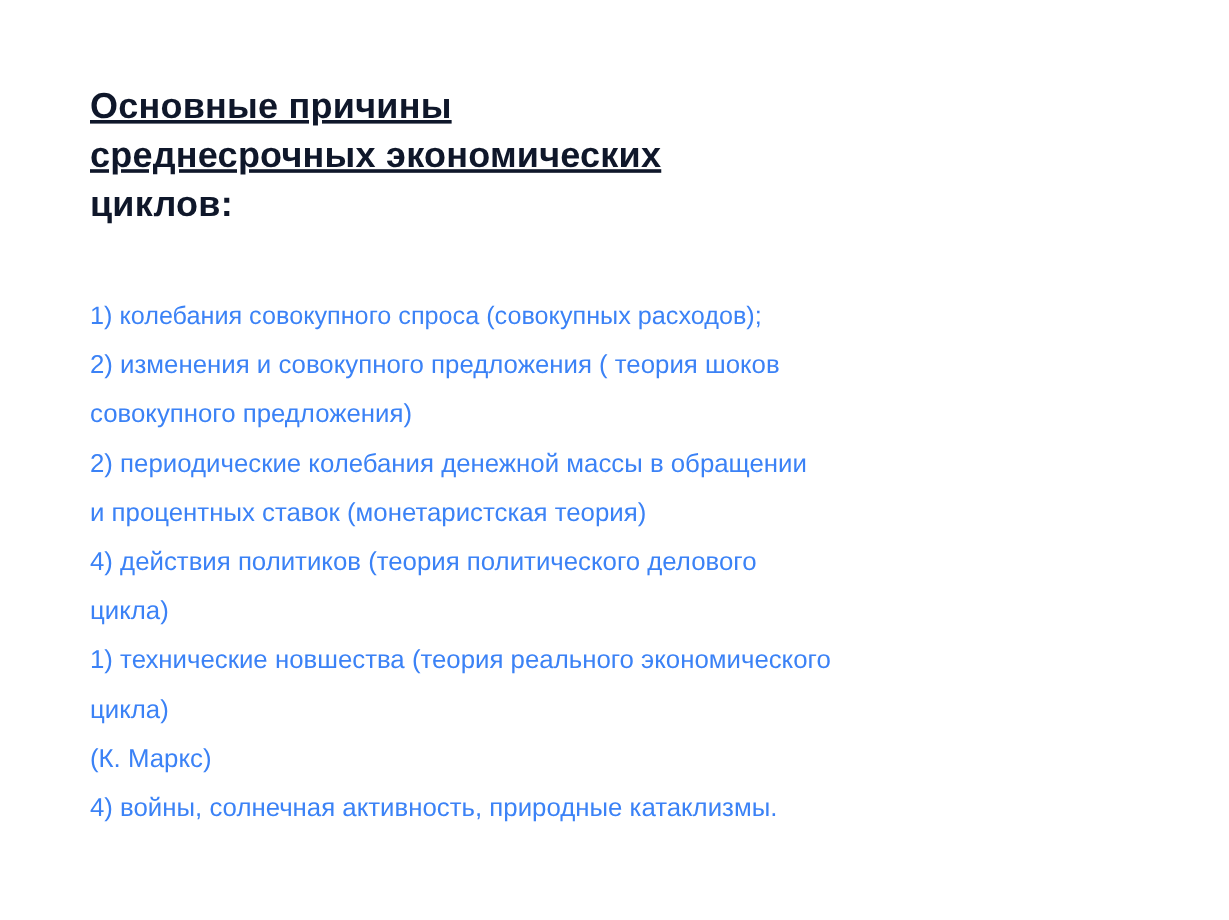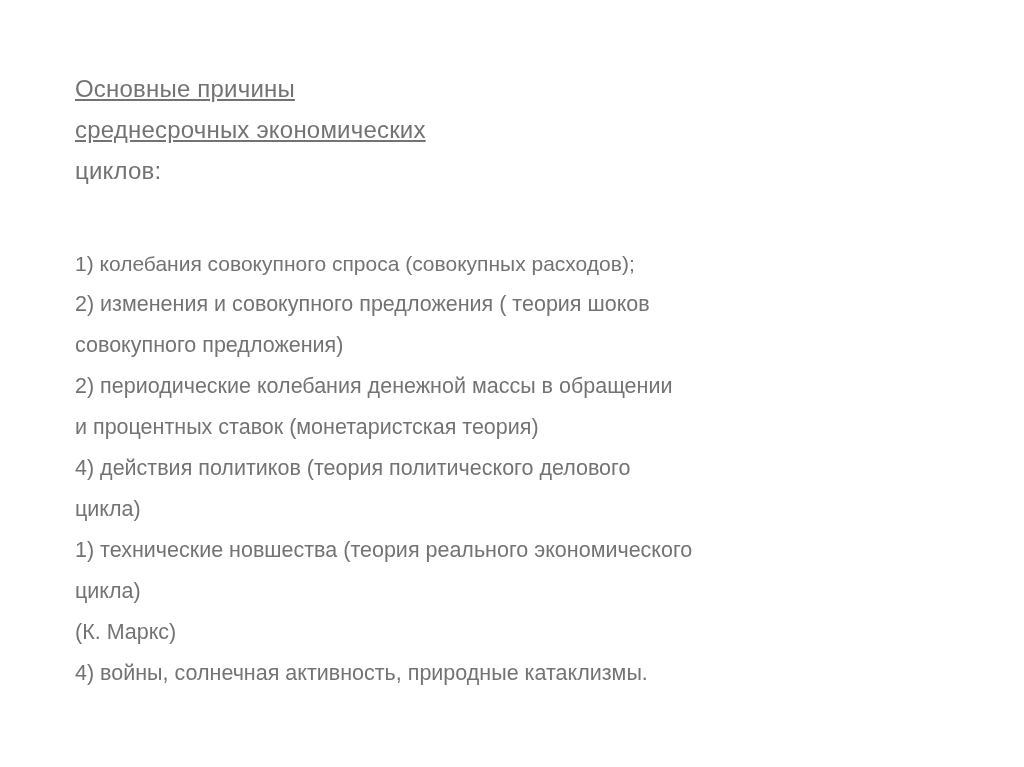--- a/index.html
+++ b/index.html
@@ -18,36 +18,36 @@
     width: 1024px;
     height: 767px;
     box-sizing: border-box;
     background: #ffffff;
   }
   .slide-title {
     position: absolute;
     left: 75px;
     top: 68px;
     width: 870px;
-    color: #737373;
+    color: #0f172a;
     font-family: "Liberation Sans", sans-serif;
-    font-weight: normal;
-    font-size: 24px;
+    font-weight: bold;
+    font-size: 30px;
     line-height: 41px;
     letter-spacing: 0.2px;
   }
   .slide-title .ul {
     text-decoration: underline;
   }
   .body-list {
     position: absolute;
     left: 75px;
     top: 243px;
     width: 900px;
-    color: #737373;
+    color: #3b82f6;
     font-family: "Liberation Sans", sans-serif;
     font-size: 21.5px;
     line-height: 41px;
   }
   .body-list .line {
     white-space: pre-wrap;
   }
   .body-list .line.first {
     font-size: 21px;
   }

